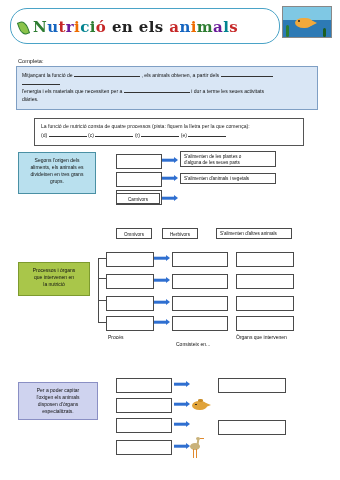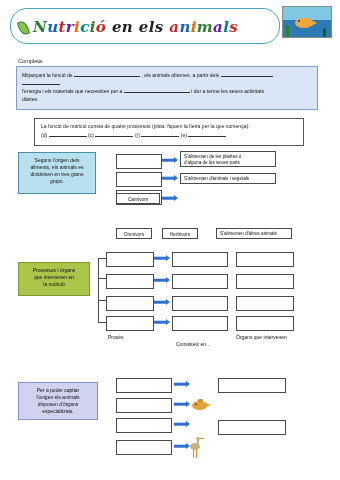--- a/index.html
+++ b/index.html
@@ -15,21 +15,21 @@
   .page{position:relative;width:340px;height:480px;}
 
   
   .title-wrap{
     position:absolute;left:10px;top:8px;width:268px;height:34px;
     border:1px solid #4aa3c7;border-radius:17px;background:#ffffff;
   }
   .title-text{
     position:absolute;left:22px;top:9px;
     font-family:"DejaVu Serif", serif;
-    font-style:italic;font-weight:bold;font-size:15px;
+    font-weight:bold;font-size:15px;
     letter-spacing:0.4px;white-space:nowrap;
   }
   .title-text span{display:inline;}
   .c1{color:#2e7d32;}
   .c2{color:#1565c0;}
   .c3{color:#c62828;}
   .c4{color:#6a1b9a;}
   .c5{color:#ef6c00;}
   .c6{color:#00838f;}
 

